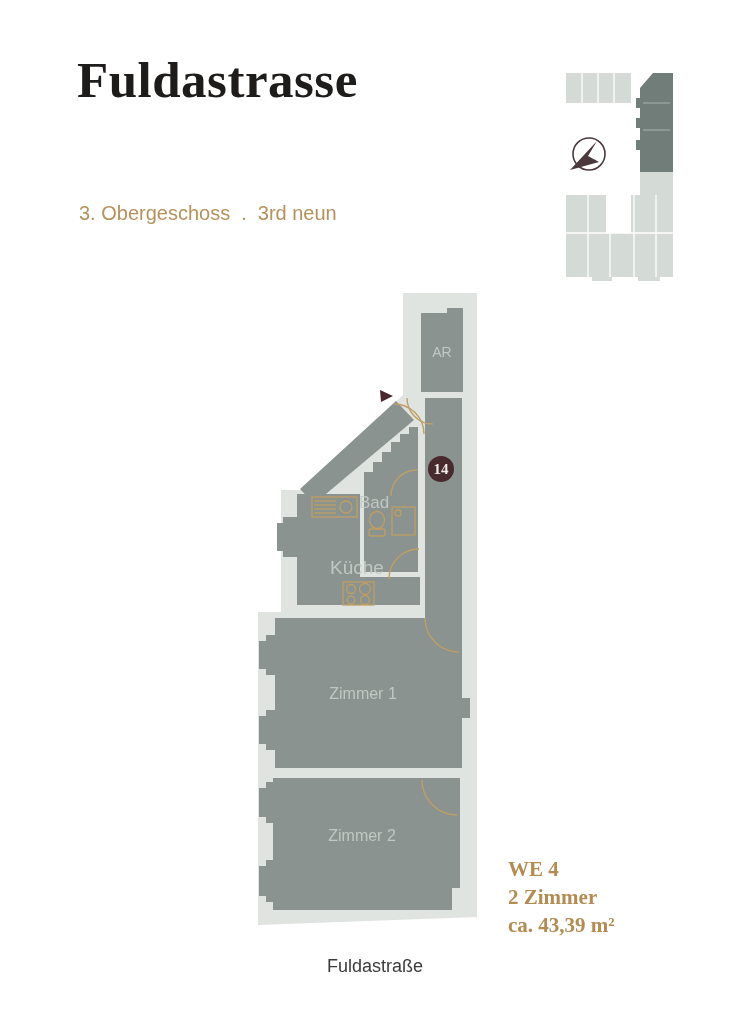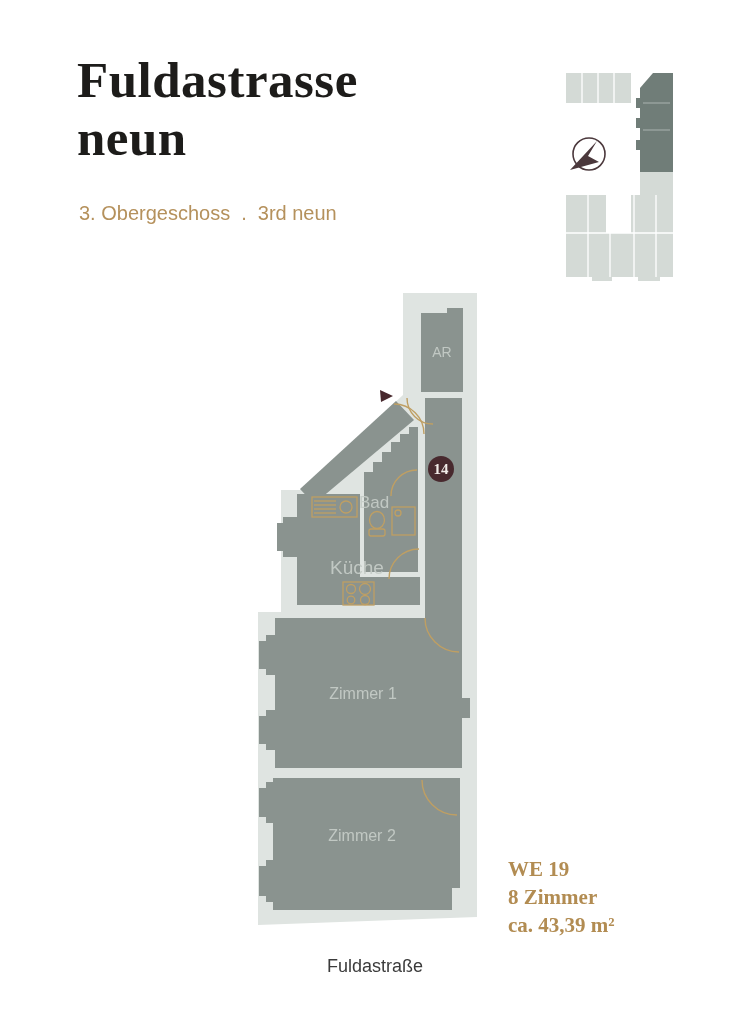--- a/index.html
+++ b/index.html
@@ -21,21 +21,20 @@
   svg text.roomlabel{fill:#c6cdc8;opacity:.92;font-family:"Liberation Sans", sans-serif;}
   svg text.badge-num{fill:#f2ece9;font-family:"Liberation Serif", serif;font-weight:bold;}
 </style>
 </head>
 <body>
 
 <div class="page">
 
   <div class="title">
     <div>Fuldastrasse</div>
-    <div>neun</div>
   </div>
 
   <div class="subtitle">
     <span>3. Obergeschoss</span>
     <span class="sep">.</span>
     <span>3rd neun</span>
   </div>
 
   <svg class="minimap" width="125" height="225" viewBox="560 60 125 225">
     <g>
@@ -140,20 +139,20 @@
 
     <path d="M 380 390 L 393 396 L 381 402 Z" fill="#48292e"></path>
 
     <g>
       <circle cx="441" cy="469" r="13" fill="#48292e"></circle>
       <text class="badge-num" x="441" y="474" font-size="15" text-anchor="middle">14</text>
     </g>
   </svg>
 
   <div class="unitinfo">
-    <div>WE 19</div>
-    <div>8 Zimmer</div>
+    <div>WE 4</div>
+    <div>2 Zimmer</div>
     <div>ca. 43,39 m²</div>
   </div>
 
   <div class="street">Fuldastraße</div>
 
 </div>
 
 </body></html>

